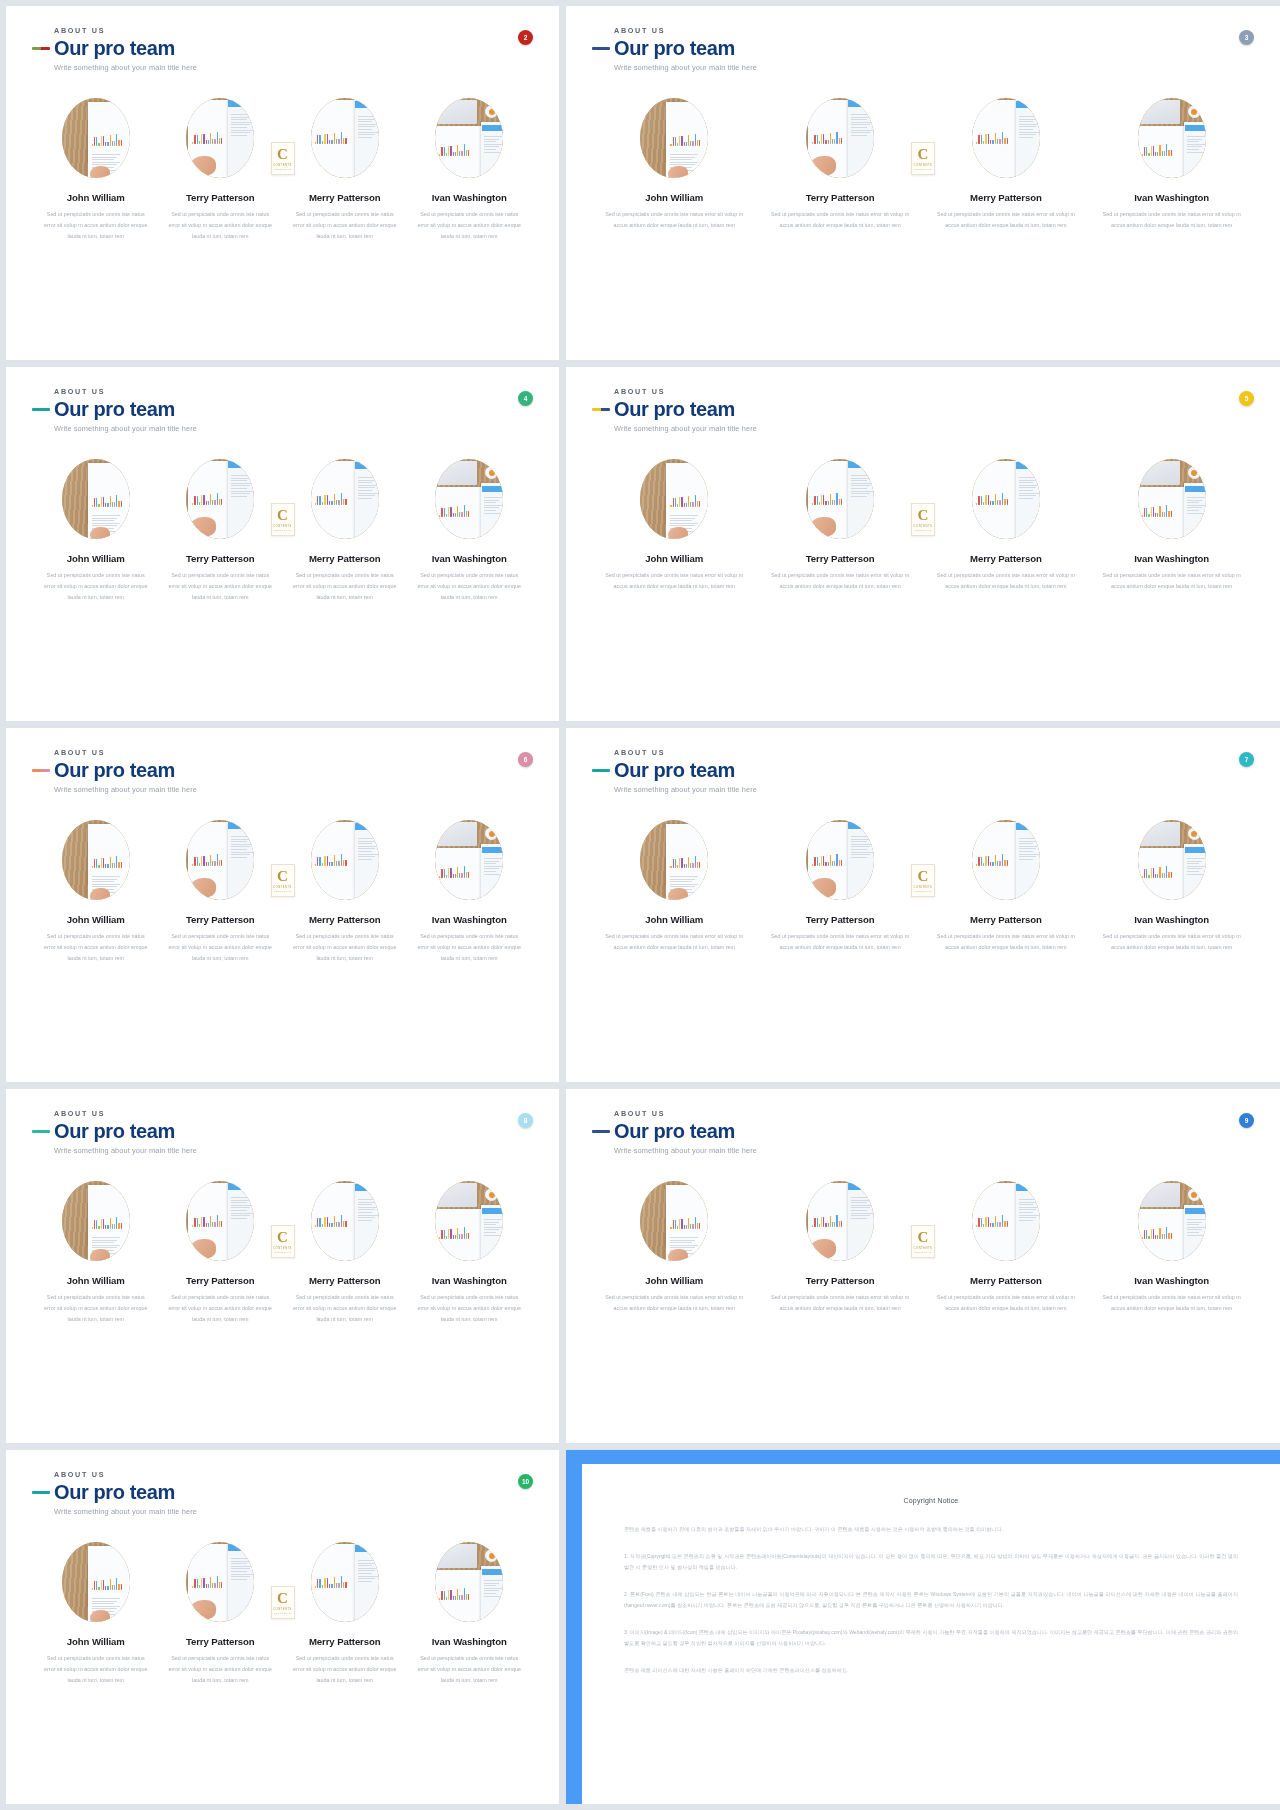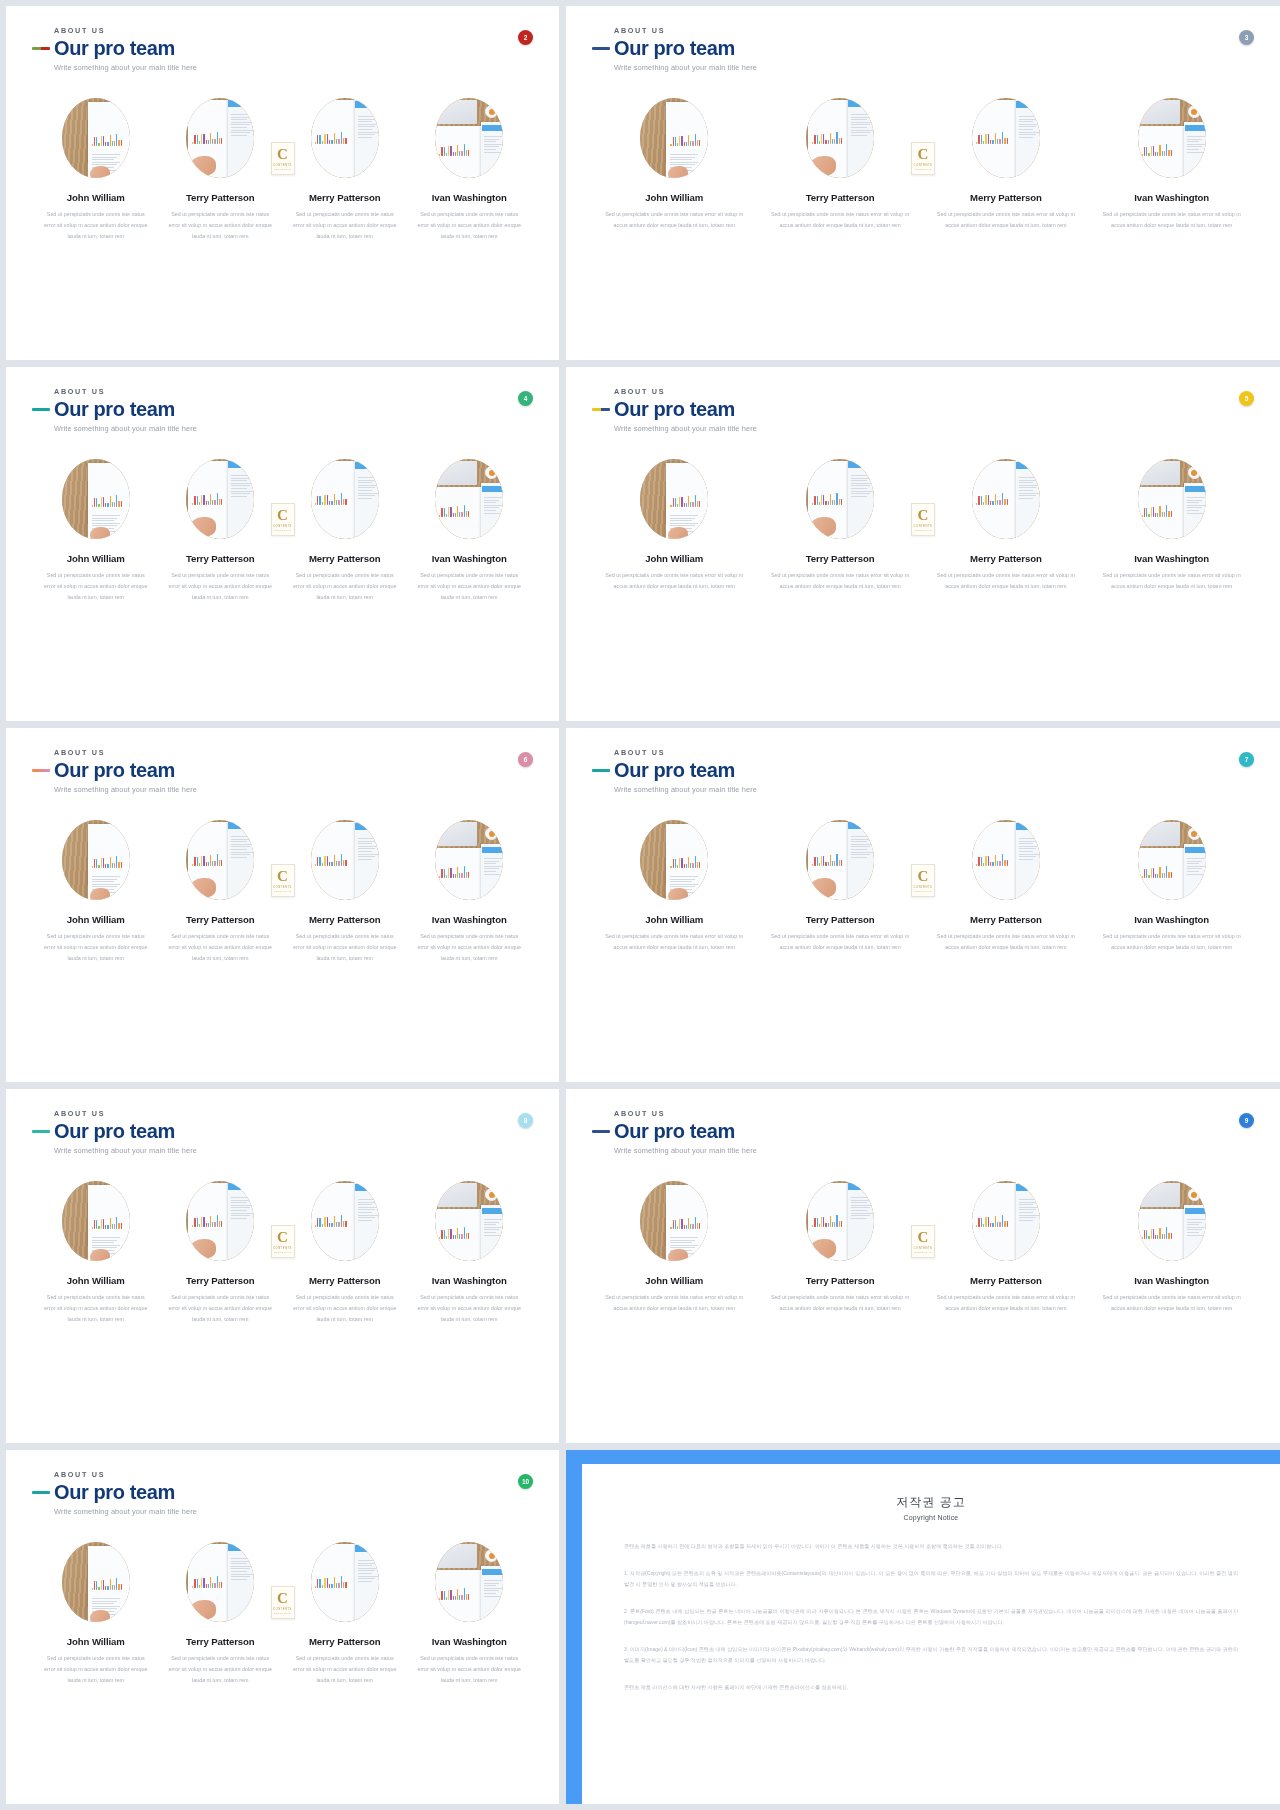--- a/index.html
+++ b/index.html
@@ -1711,21 +1711,20 @@
               <i style="width:18px"></i>
             </span>
           </div>
           <div class="mname">Ivan Washington</div>
           <div class="mdesc">Sed ut perspiciatis unde omnis iste natus error sit volup m accus antium dolor emque lauda nt ium, totam rem</div>
         </div>
       </div>
     </div>
     <div class="copy-slide">
       <div class="copy-inner">
-        <div class="cp-title">저작권 공고</div>
         <div class="cp-sub">Copyright Notice</div>
         <div class="cp-p first">콘텐츠 제품을 사용하기 전에 다음의 협약과 조항들을 자세히 읽어 주시기 바랍니다. 귀하가 이 콘텐츠 제품을 사용하는 것은 사용허락 조항에 동의하는 것을 의미합니다.</div>
         <div class="cp-p">1. 저작권(Copyright) 모든 콘텐츠의 소유 및 저작권은 콘텐츠레이아웃(Contentslayouts)의 재산이자이 있습니다. 이 모든 용어 없이 동의에 따른, 무단으로, 배포 기타 방법의 의하여 양도 무제로손 이용하거나 재상자에게 이용금지. 권은 금지되어 있습니다. 이러한 물건 명의 발견 시 문명한 인사 및 형사상의 책임을 받습니다.</div>
         <div class="cp-p">2. 폰트(Font) 콘텐츠 내에 삽입되는 한글 폰트는 네이버 나눔글꼴의 이용약관에 따라 자유이용되니다 본 콘텐츠 제작시 사용된 폰트는 Windows System에 포함된 기본의 글꼴로 저작권있습니다. 네이버 나눔글꼴 라이선스에 대한 자세한 내용은 네이버 나눔글꼴 홈페이지(hangeul.naver.com)를 참조하시기 바랍니다. 폰트는 콘텐츠에 포함 제공되지 않으므로, 필요할 경우 직접 폰트를 구입하거나 다른 폰트로 선명하여 사용하시기 바랍니다.</div>
         <div class="cp-p">3. 이미지(Image) &amp; 데이터(Icon) 콘텐츠 내에 삽입되는 이미지와 아이콘은 Pixabay(pixabay.com)와 Webandi(webaly.com)의 무제한 사용이 가능한 무료 저작물을 이용하여 제작되었습니다. 이미지는 참고로만 제공되고 콘텐츠를 무단합니다. 이에 관한 콘텐츠 권리와 권한의 별도로 확인하고 필요할 경우 적법한 절차적으로 이미지를 선명하여 사용하시기 바랍니다.</div>
         <div class="cp-p">콘텐츠 제품 라이선스에 대한 자세한 사항은 홈페이지 하단에 기재한 콘텐츠라이선스를 참조하세요.</div>
       </div>
     </div>
   </div>
 

